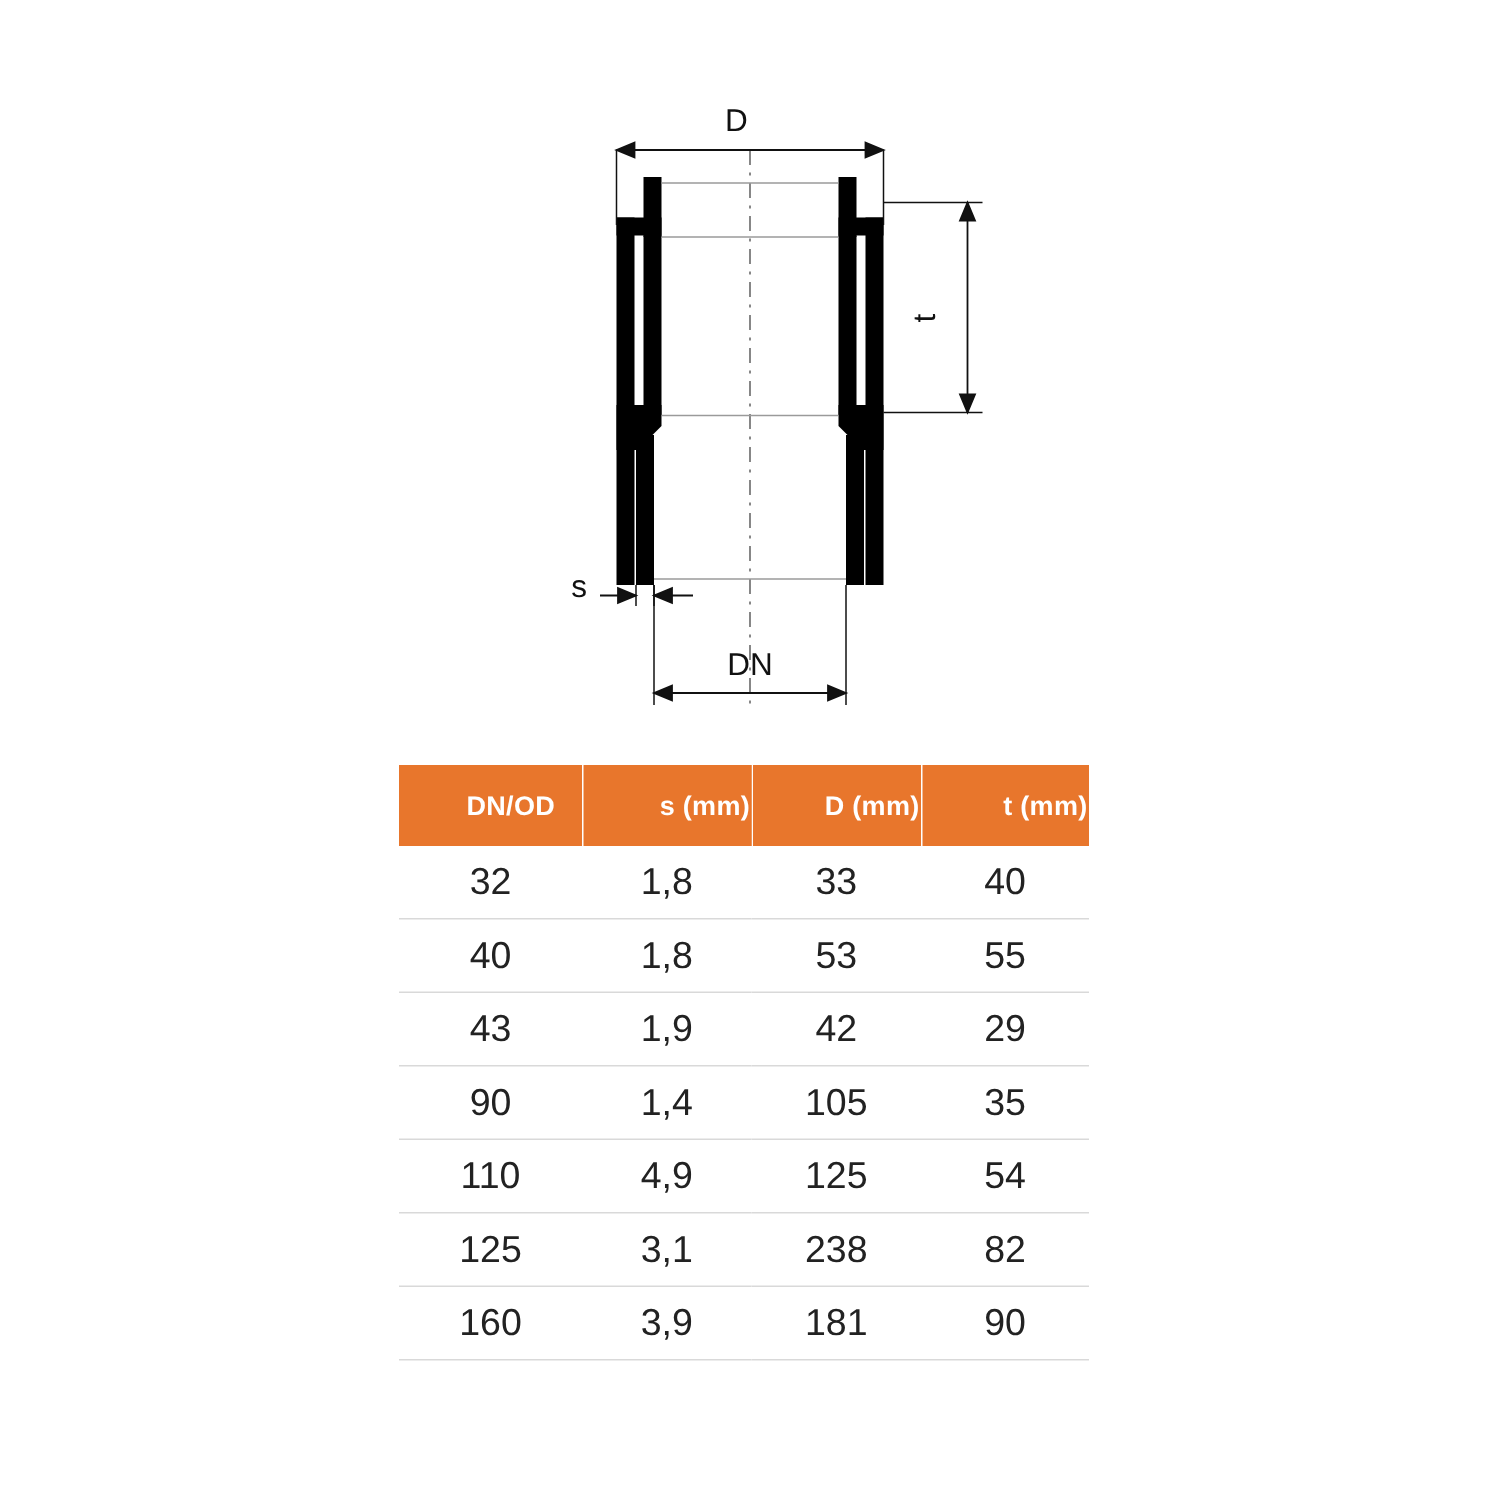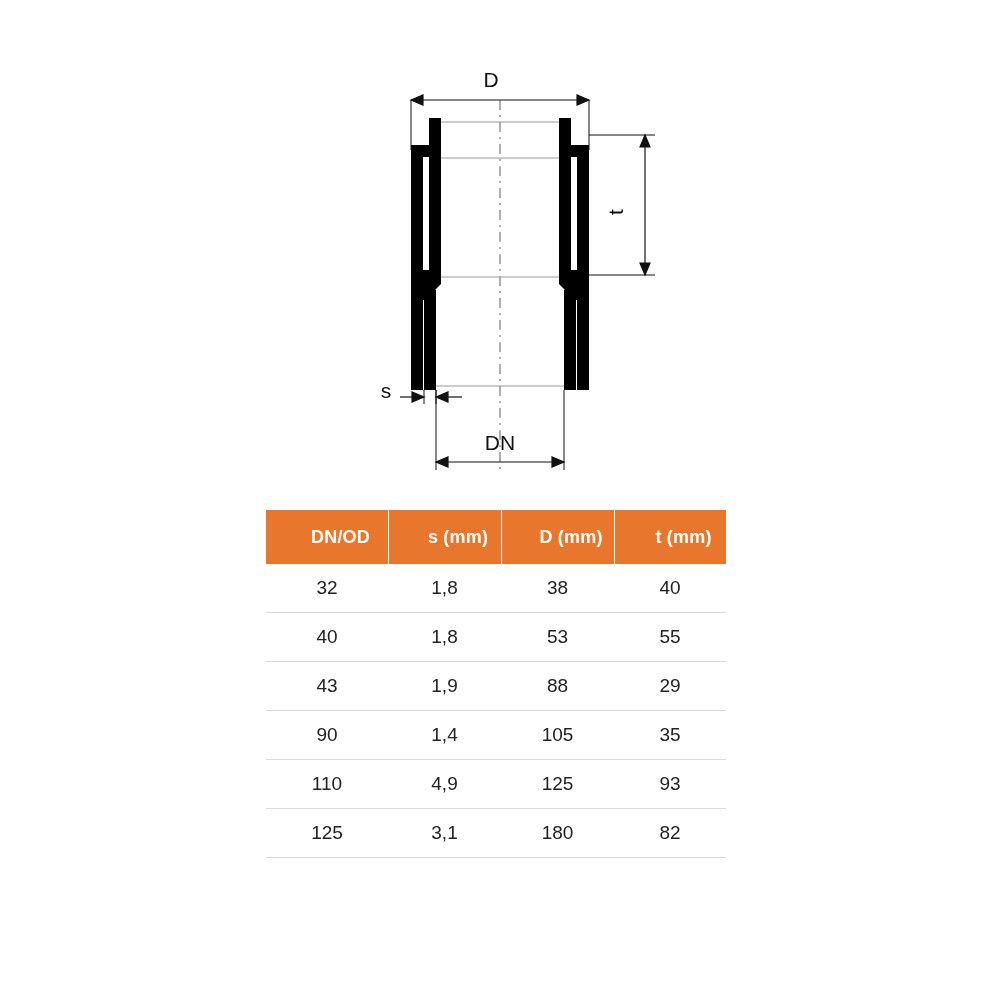--- a/index.html
+++ b/index.html
@@ -58,27 +58,28 @@
     font-weight: bold;
     font-size: 18px;
     height: 52px;
     text-align: center;
     border: none;
     letter-spacing: 0.2px;
     padding-left: 28px;
   }
   table.spec thead th.sep {
     box-shadow: inset 1px 0 0 #ffffff;
+    text-align: right;
   }
   table.spec tbody td {
     height: 46px;
     text-align: center;
     border-bottom: 1px solid #d9d9d9;
     color: #222222;
-    font-size: 19px;
+    font-size: 25px;
   }
   table.spec tbody tr:last-child td {
     border-bottom: 1px solid #d9d9d9;
   }
   .col-a { width: 122px; }
   .col-b { width: 113px; }
   .col-c { width: 113px; }
   .col-d { width: 112px; }
 </style>
 </head>
@@ -178,50 +179,56 @@
           <th>DN/OD</th>
           <th class="sep">s (mm)</th>
           <th class="sep">D (mm)</th>
           <th class="sep">t (mm)</th>
         </tr>
       </thead>
       <tbody>
         <tr>
           <td>32</td>
           <td>1,8</td>
-          <td>38</td>
+          <td>33</td>
           <td>40</td>
         </tr>
         <tr>
           <td>40</td>
           <td>1,8</td>
           <td>53</td>
           <td>55</td>
         </tr>
         <tr>
           <td>43</td>
           <td>1,9</td>
-          <td>88</td>
+          <td>42</td>
           <td>29</td>
         </tr>
         <tr>
           <td>90</td>
           <td>1,4</td>
           <td>105</td>
           <td>35</td>
         </tr>
         <tr>
           <td>110</td>
           <td>4,9</td>
           <td>125</td>
-          <td>93</td>
+          <td>54</td>
         </tr>
         <tr>
           <td>125</td>
           <td>3,1</td>
-          <td>180</td>
+          <td>238</td>
           <td>82</td>
+        </tr>
+        <tr>
+          <td>160</td>
+          <td>3,9</td>
+          <td>181</td>
+          <td>90</td>
         </tr>
       </tbody>
     </table>
   </div>
 
 </div>
 
 </body></html>

